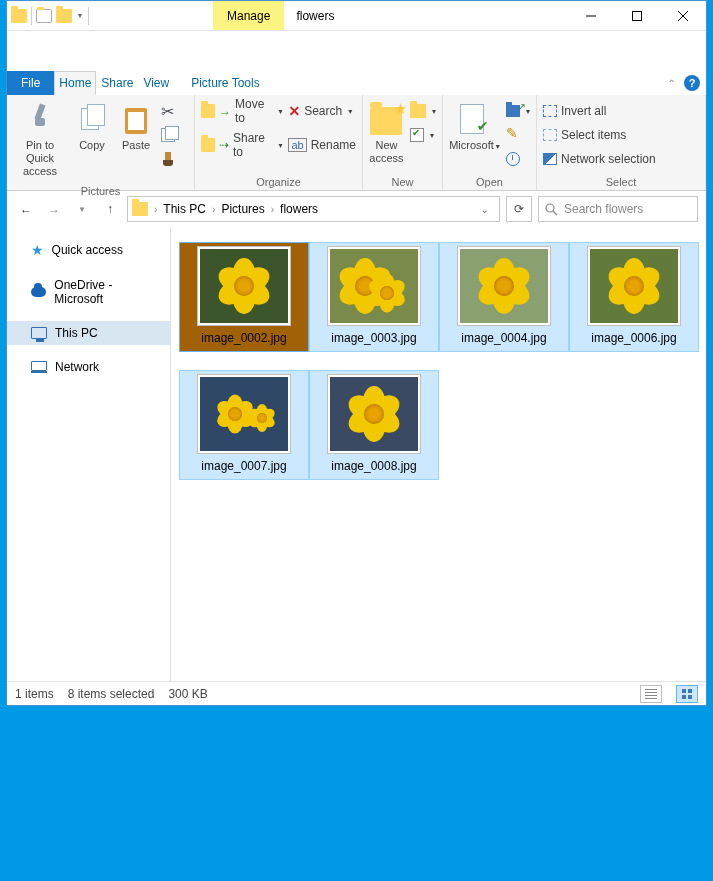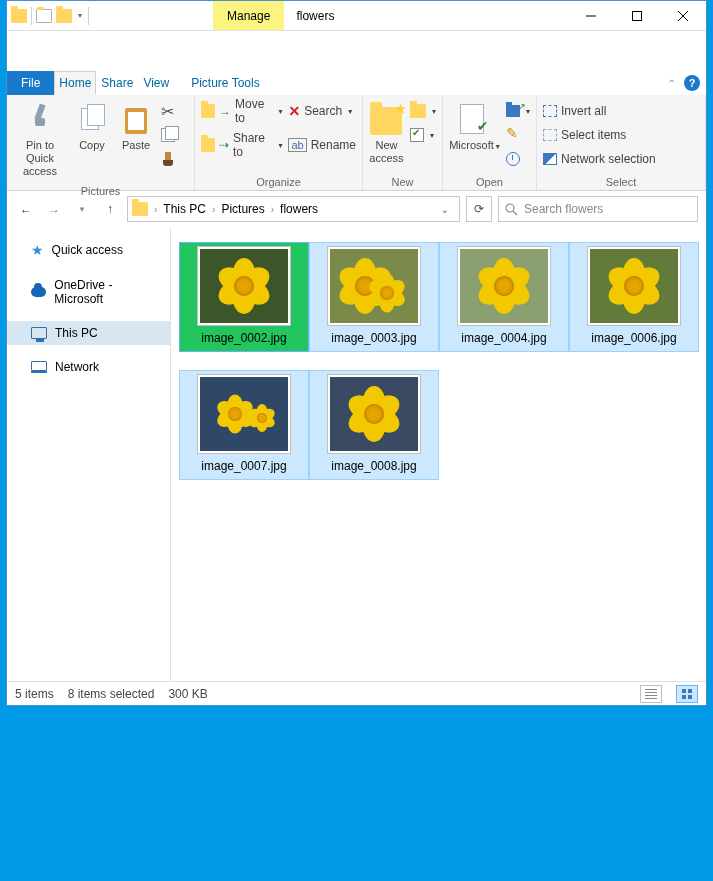--- a/index.html
+++ b/index.html
@@ -123,21 +123,21 @@
   .nav-arrow { width:22px; height:22px; display:flex; align-items:center; justify-content:center; color:#888; }
   .nav-arrow.enabled{color:#333;}
   .addrbar {
     flex:1; height:26px; border:1px solid #c8c8c8; display:flex; align-items:center; padding:0 4px; gap:6px;
   }
   .addrbar .crumb{color:#000;}
   .addrbar .sep{color:#888; font-size:10px;}
   .addr-spacer{flex:1;}
   .addr-drop{color:#666;font-size:10px;padding:0 6px;}
   .refresh-btn{width:26px;height:26px;border:1px solid #c8c8c8;display:flex;align-items:center;justify-content:center;color:#555;}
-  .searchbox{width:200px;height:26px;border:1px solid #c8c8c8;display:flex;align-items:center;padding:0 6px;color:#888;gap:6px;}
+  .searchbox{width:160px;height:26px;border:1px solid #c8c8c8;display:flex;align-items:center;padding:0 6px;color:#888;gap:6px;}
   .searchbox svg{stroke:#888;}
   .search-text{font-size:12px;color:#888;}
   
   .body-split{flex:1;display:flex;min-height:0;}
   .sidebar{width:164px;border-right:1px solid #e1e1e1;background:#fff;padding-top:10px;}
   .side-item{display:flex;align-items:center;gap:8px;padding:5px 10px 5px 24px;}
   .side-item.selected{background:#d8e6f2;}
   .star{color:#2f95dd;font-size:14px;}
   .cloud{width:16px;height:10px;background:#1765b8;border-radius:6px;position:relative;}
   .cloud::before{content:"";position:absolute;width:8px;height:8px;background:#1765b8;border-radius:50%;top:-4px;left:3px;}
@@ -147,21 +147,21 @@
   .net::before{content:"";position:absolute;width:14px;height:8px;border:1.5px solid #3070b0;border-radius:1px;top:0;left:0;}
   .net::after{content:"";position:absolute;width:16px;height:2px;background:#3070b0;bottom:0;left:0;}
   
   .filespane{flex:1;overflow:auto;padding:15px 6px 10px 8px; background:#fff;}
   .grid{display:grid;grid-template-columns:repeat(4,130px);gap:18px 0;}
   .file{
     display:flex;flex-direction:column;align-items:center;
     padding:4px 4px 6px;
     background:#cce8ff;border:1px solid #99d1ff;
   }
-  .file.focus{background:#22c55e;border:1px solid #66b3ff;}
+  .file.focus{background:#a16207;border:1px solid #66b3ff;}
   .thumb{width:92px;height:78px;background:#5a6a2e;border:2px solid #fff;box-shadow:0 0 0 1px #c0c0c0;position:relative;overflow:hidden;}
   .flower{
     position:absolute;width:56px;height:56px;left:50%;top:50%;transform:translate(-50%,-50%);
   }
   .flower .petal{
     position:absolute;width:22px;height:30px;background:#f2c900;border-radius:50% 50% 50% 50%;left:17px;top:0;transform-origin:50% 28px;
   }
   .flower .p2{transform:rotate(60deg);}
   .flower .p3{transform:rotate(120deg);}
   .flower .p4{transform:rotate(180deg);}
@@ -532,21 +532,21 @@
                 <div class="center"></div>
               </div>
             </div>
           <div class="fname">image_0008.jpg</div>
         </div>
       </div>
     </div>
   </div>
 
   <div class="statusbar">
-    <span>5 items</span>
+    <span>1 items</span>
     <span>8 items selected</span>
     <span>300 KB</span>
     <div class="spacer"></div>
     <div class="viewbtn">
         <div class="details-glyph"></div>
       </div>
     <div class="viewbtn active">
         <div class="icons-glyph">
           <div></div>
           <div></div>

